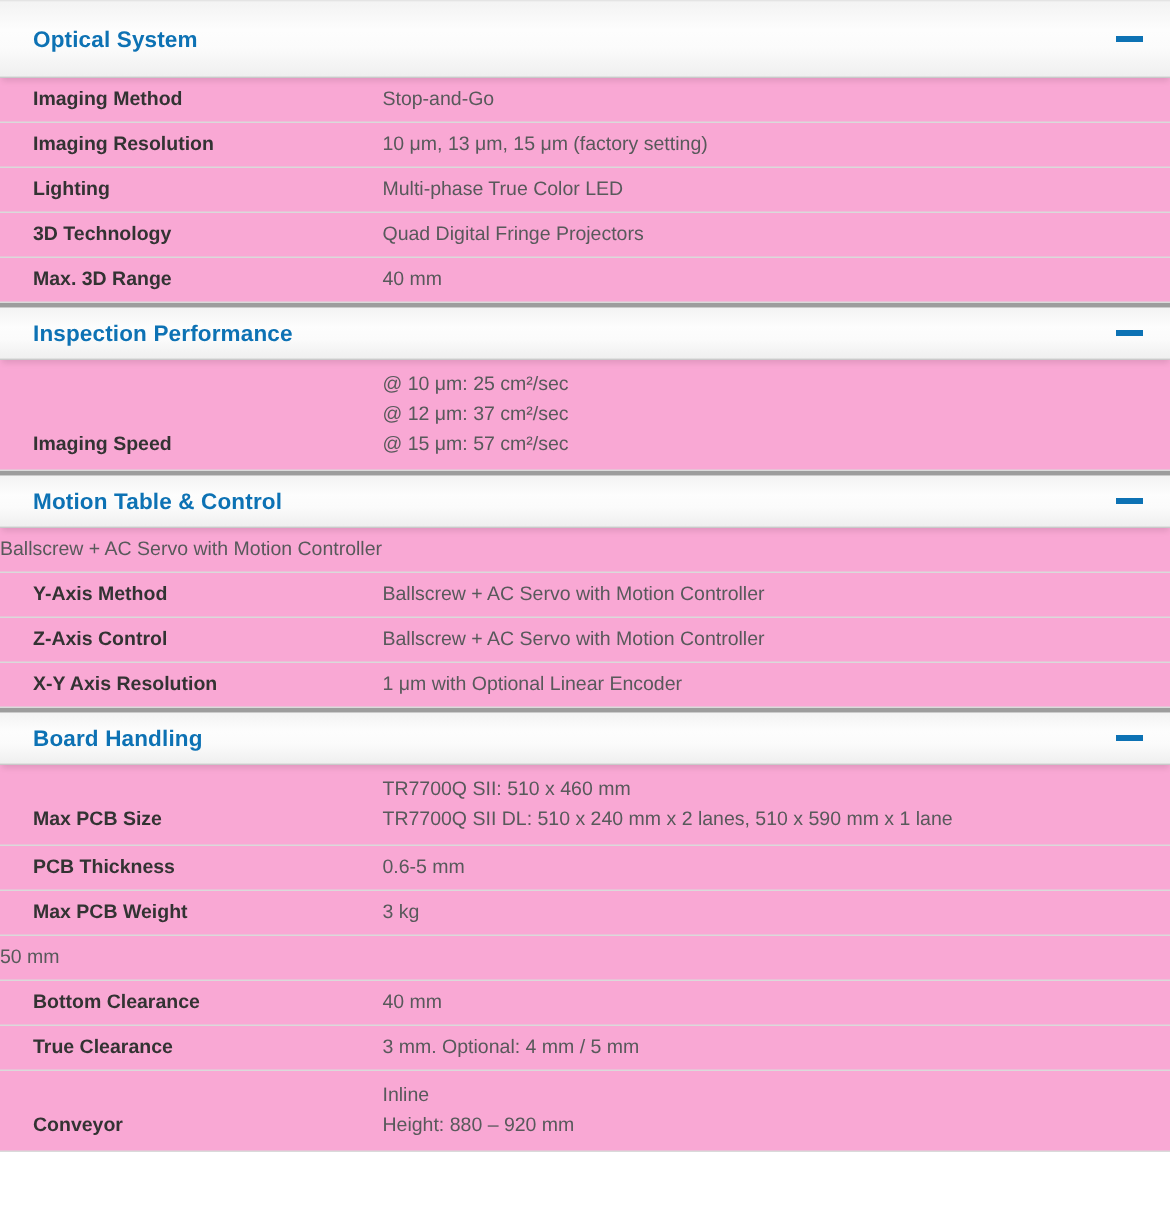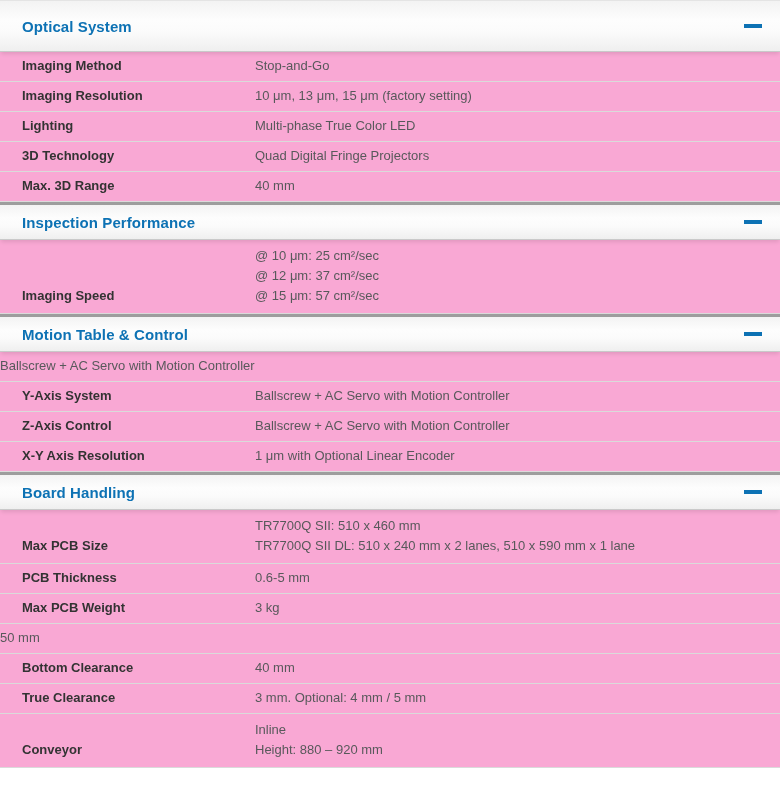--- a/index.html
+++ b/index.html
@@ -129,21 +129,21 @@
   <div class="section-header">
     <span class="section-title">Motion Table &amp; Control</span>
     <span class="collapse-icon"></span>
   </div>
   <div class="spec-row">
     <div class="row-value">
         <div>Ballscrew + AC Servo with Motion Controller</div>
       </div>
   </div>
   <div class="spec-row">
-    <div class="row-label">Y-Axis System</div>
+    <div class="row-label">Y-Axis Method</div>
     <div class="row-value">
         <div>Ballscrew + AC Servo with Motion Controller</div>
       </div>
   </div>
   <div class="spec-row">
     <div class="row-label">Z-Axis Control</div>
     <div class="row-value">
         <div>Ballscrew + AC Servo with Motion Controller</div>
       </div>
   </div>

